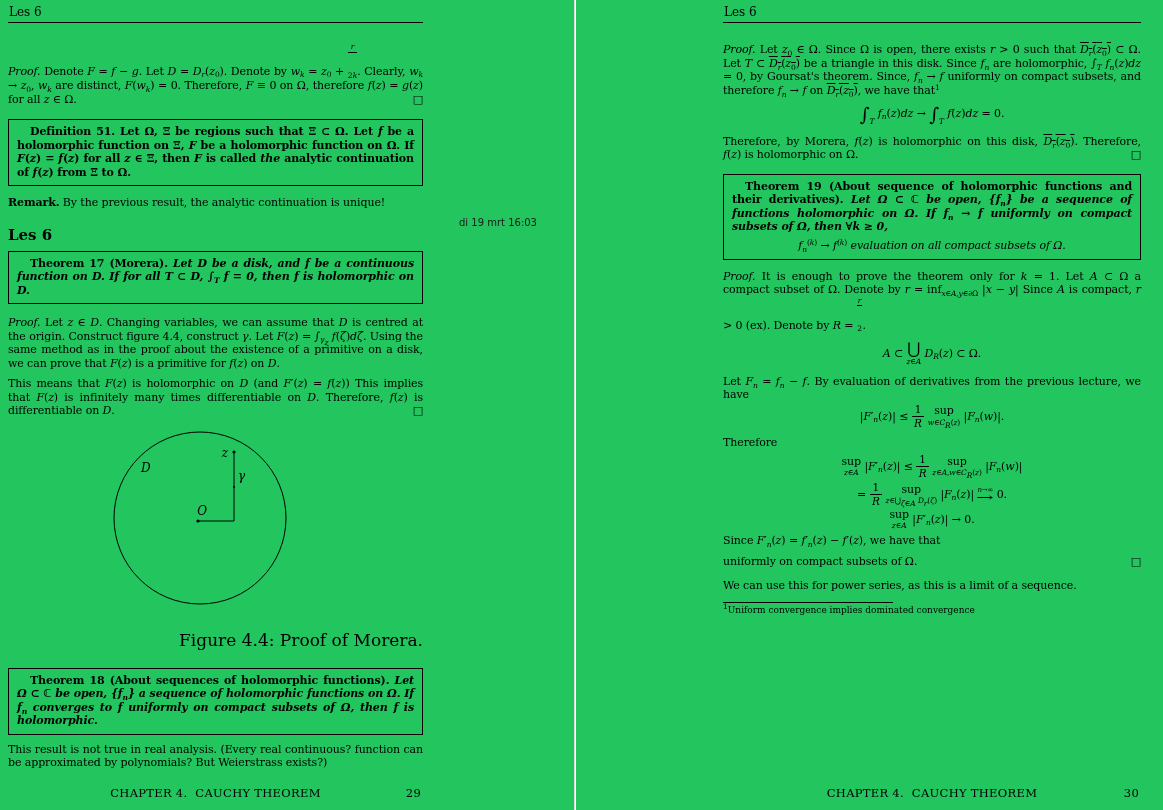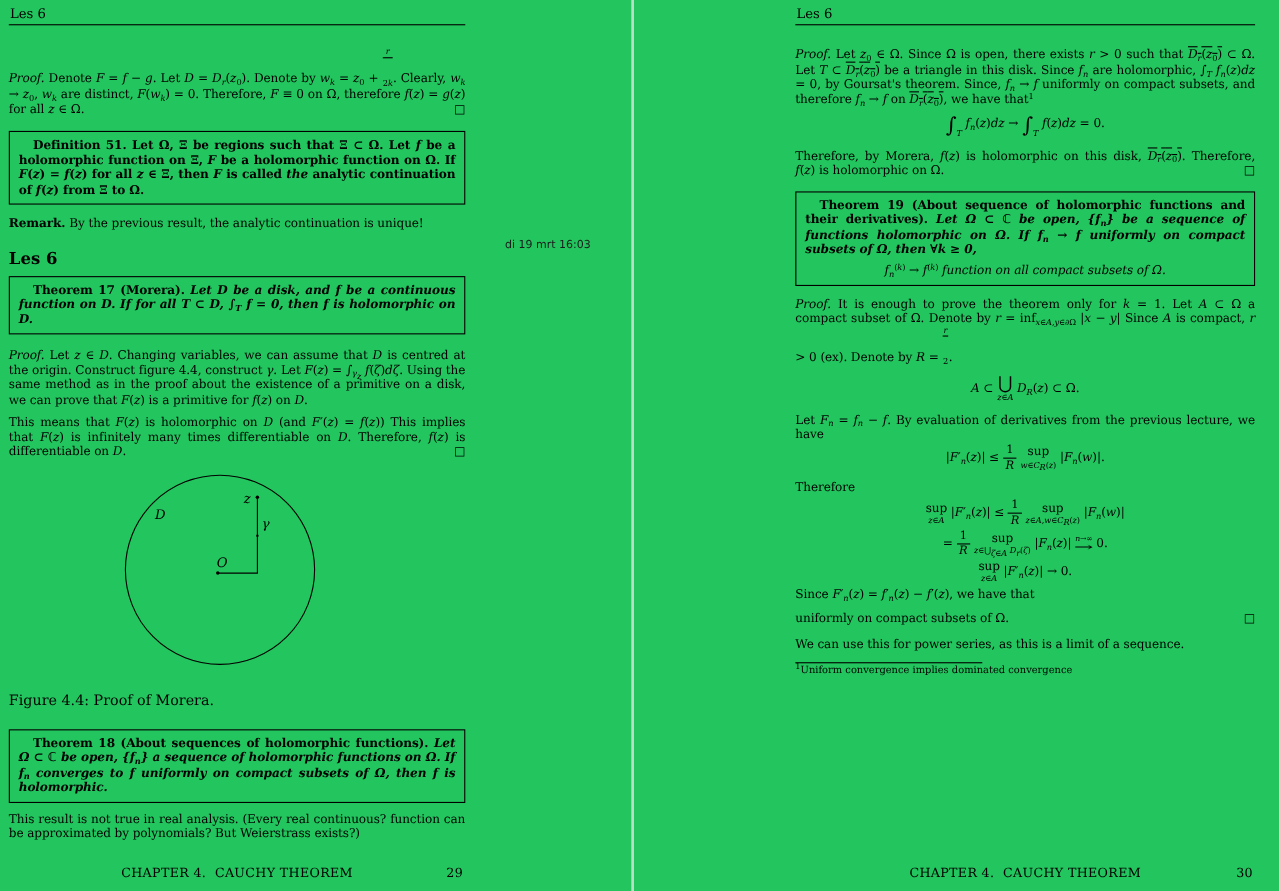--- a/index.html
+++ b/index.html
@@ -57,21 +57,21 @@
   .xarrow { display:inline-block; text-align:center; vertical-align:middle; }
   .xarrow .lbl { display:block; font-size:7px; line-height:1; font-style:italic; }
   .xarrow .arr { display:block; line-height:0.7; transform:scaleX(1.9); }
 
   .ol { text-decoration:overline; }
   .anno-ul { }
 
   .figure-wrap { position:relative; height:180px; }
   .figure-wrap svg { position:absolute; left:97px; top:0; }
   .figure-wrap text { font-style:italic; font-size:12px; font-family:"DejaVu Serif",serif; }
-  .caption { text-align:left; font-size:13px; }
+  .caption { text-align:right; font-size:17px; }
 
   .footnote-rule { width:170px; border-top:1px solid #000; height:0; }
   .footnote { font-size:9px; line-height:11px; text-align:left; }
 
   .footer { position:absolute; top:786px; text-align:center; font-size:11.5px; letter-spacing:0.3px; }
   #page-left  .footer { left:8px;   width:415px; }
   #page-right .footer { left:147px; width:418px; }
   .pgnum { position:absolute; right:2px; top:0; }
 
   .annotation {
@@ -141,21 +141,21 @@
     <div class="pg-header">Les 6</div>
 
     <div class="para" style="margin-top:20px"><i>Proof.</i> <span class="anno-ul">Let <i>z</i><sub>0</sub></span> ∈ Ω. Since Ω is open, there exists <i>r</i> &gt; 0 such that <span class="ol"><i>D</i><sub><i>r</i></sub>(<i>z</i><sub>0</sub>)</span> ⊂ Ω. Let <i>T</i> ⊂ <span class="ol"><i>D</i><sub><i>r</i></sub>(<i>z</i><sub>0</sub>)</span> be a triangle in this disk. Since <i>f</i><sub><i>n</i></sub> are holomorphic, ∫<sub><i>T</i></sub> <i>f</i><sub><i>n</i></sub>(<i>z</i>)<i>dz</i> = 0, by Goursat's <span class="anno-ul">theorem.</span> Since, <i>f</i><sub><i>n</i></sub> → <i>f</i> uniformly on compact subsets, and therefore <i>f</i><sub><i>n</i></sub> → <i>f</i> on <span class="ol"><i>D</i><sub><i>r</i></sub>(<i>z</i><sub>0</sub>)</span>, we have that<sup>1</sup></div>
 
     <div class="display" style="margin-top:6px"><span class="bigint">∫</span><sub class="isub"><i>T</i></sub> <i>f</i><sub><i>n</i></sub>(<i>z</i>)<i>dz</i> → <span class="bigint">∫</span><sub class="isub"><i>T</i></sub> <i>f</i>(<i>z</i>)<i>dz</i> = 0.</div>
 
     <div class="para" style="margin-top:8px">Therefore, by Morera, <i>f</i>(<i>z</i>) is holomorphic on this disk, <span class="ol"><i>D</i><sub><i>r</i></sub>(<i>z</i><sub>0</sub>)</span>. Therefore, <i>f</i>(<i>z</i>) is holomorphic on Ω. <span class="qed">□</span></div>
 
     <div class="thmbox" style="margin-top:12px">
       <div class="para ti"><b>Theorem 19</b> (About sequence of holomorphic functions and their derivatives). <i>Let Ω ⊂ ℂ be open, {f<sub>n</sub>} be a sequence of functions holomorphic on Ω. If f<sub>n</sub> → f uniformly on compact subsets of Ω, then ∀k ≥ 0,</i></div>
-      <div class="display" style="margin-top:5px"><i>f</i><sub><i>n</i></sub><sup>(<i>k</i>)</sup> → <i>f</i><sup>(<i>k</i>)</sup> <i>function on all compact subsets of Ω.</i></div>
+      <div class="display" style="margin-top:5px"><i>f</i><sub><i>n</i></sub><sup>(<i>k</i>)</sup> → <i>f</i><sup>(<i>k</i>)</sup> <i>evaluation on all compact subsets of Ω.</i></div>
     </div>
 
     <div class="para" style="margin-top:10px"><i>Proof.</i> It is enough to prove the theorem only for <i>k</i> = 1. Let <i>A</i> ⊂ Ω a compact subset of Ω. Denote by <i>r</i> = inf<sub><i>x</i>∈<i>A</i>,<i>y</i>∈∂Ω</sub> |<i>x</i> − <i>y</i>| Since <i>A</i> is compact, <i>r</i> &gt; 0 (ex). Denote by <i>R</i> = <span class="frac"><span class="num"><i>r</i></span><span class="den">2</span></span>.</div>
 
     <div class="display" style="margin-top:8px"><i>A</i> ⊂ <span class="bigop"><span class="op">⋃</span><span class="ub"><i>z</i>∈<i>A</i></span></span> <i>D</i><sub><i>R</i></sub>(<i>z</i>) ⊂ Ω.</div>
 
     <div class="para" style="margin-top:9px">Let <i>F</i><sub><i>n</i></sub> = <i>f</i><sub><i>n</i></sub> − <i>f</i>. By evaluation of derivatives from the previous lecture, we have</div>
 
     <div class="display" style="margin-top:2px">|<i>F</i>′<sub><i>n</i></sub>(<i>z</i>)| ≤ <span class="dfrac"><span class="num">1</span><span class="den"><i>R</i></span></span> <span class="under"><span class="base">sup</span><span class="ub"><i>w</i>∈<i>C</i><sub><i>R</i></sub>(<i>z</i>)</span></span> |<i>F</i><sub><i>n</i></sub>(<i>w</i>)|.</div>
 

